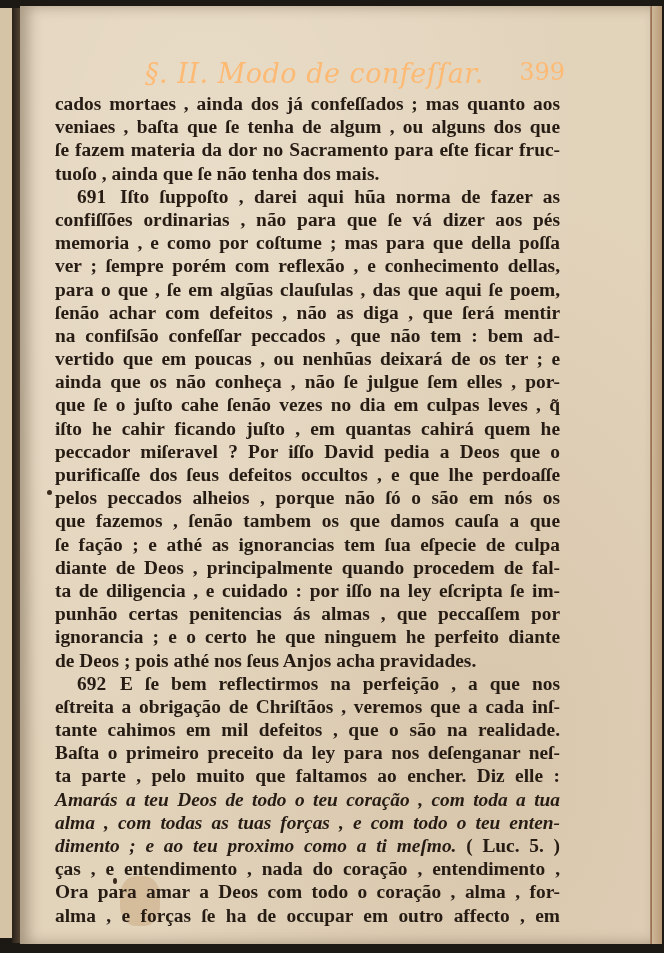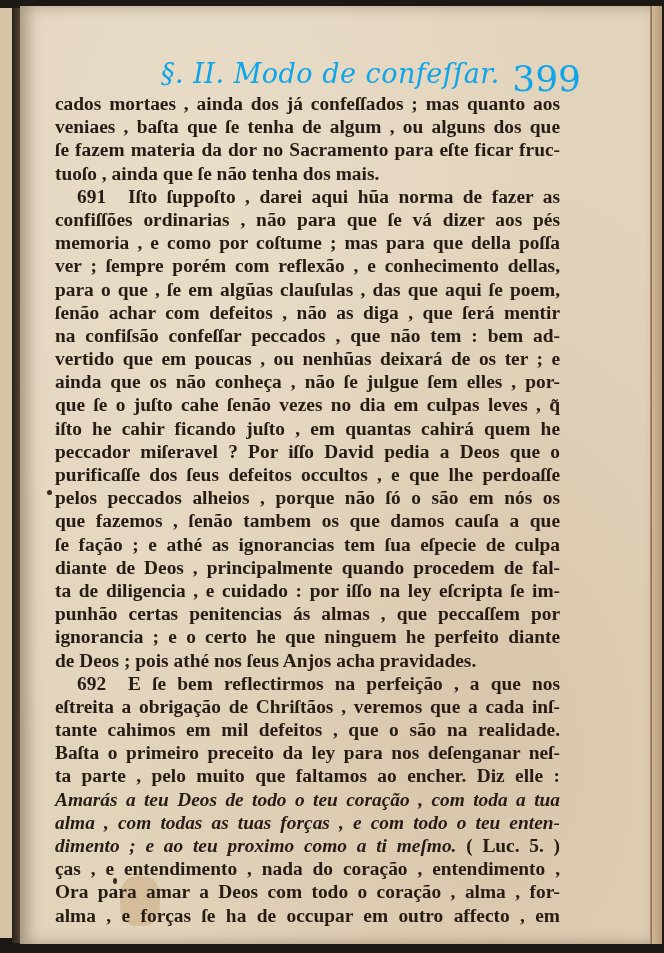--- a/index.html
+++ b/index.html
@@ -38,34 +38,34 @@
     }
     .page-edge {
       position: absolute;
       right: 2px; top: 6px;
       width: 10px; height: 938px;
       background: linear-gradient(to right, #cdb898, #b89a78);
       border-left: 1px solid #9b6f52;
     }
     .header {
       position: absolute;
-      top: 58px; left: 161px;
+      top: 58px; left: 145px;
       width: 420px;
       font-family: "DejaVu Serif", serif;
-      color: #0ea5e9;
+      color: #fdba74;
     }
     .running-title {
       font-style: italic;
       font-size: 27px;
       letter-spacing: 0.5px;
     }
     .page-number {
       position: absolute;
       right: 0; top: 0;
-      font-size: 36px;
+      font-size: 24px;
     }
     .body-text {
       position: absolute;
       left: 55px; top: 92px;
       width: 505px;
       font-family: "Liberation Serif", serif;
       font-size: 19.4px;
       line-height: 23.2px;
       color: #261c14;
     }
@@ -73,21 +73,21 @@
       display: block;
       text-align: justify;
       text-align-last: justify;
       white-space: nowrap;
       height: 23.2px;
       font-weight: bold;
     }
     .line.indent { padding-left: 22px; }
     .line.last { text-align-last: left; }
     .line.italic { font-style: italic; }
-    .para-num { margin-right: 22px; }
+    .para-num { margin-right: 14px; }
     .ref { font-style: normal; }
     .spot {
       position: absolute; border-radius: 50%;
       background: #3a2a1c;
     }
     .stain {
       position: absolute; border-radius: 40%;
       background: rgba(190,150,100,0.35);
     }
   </style>

